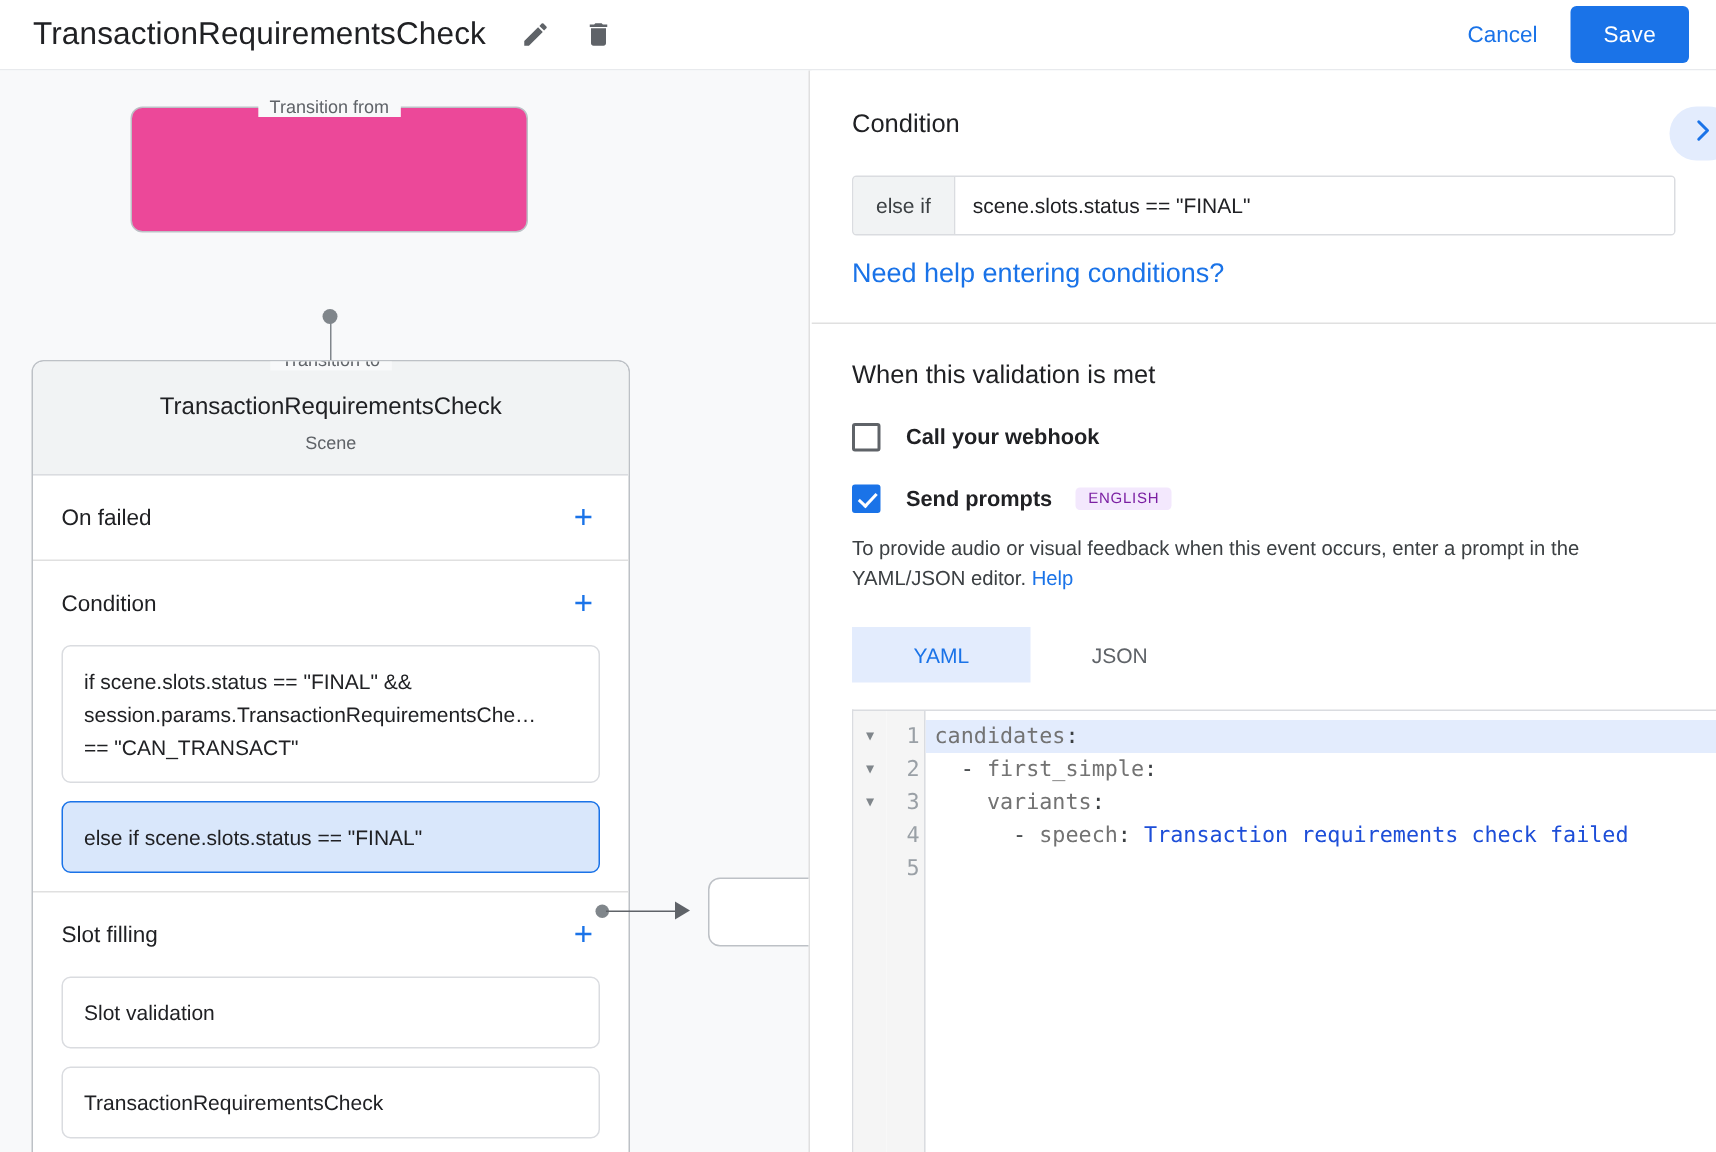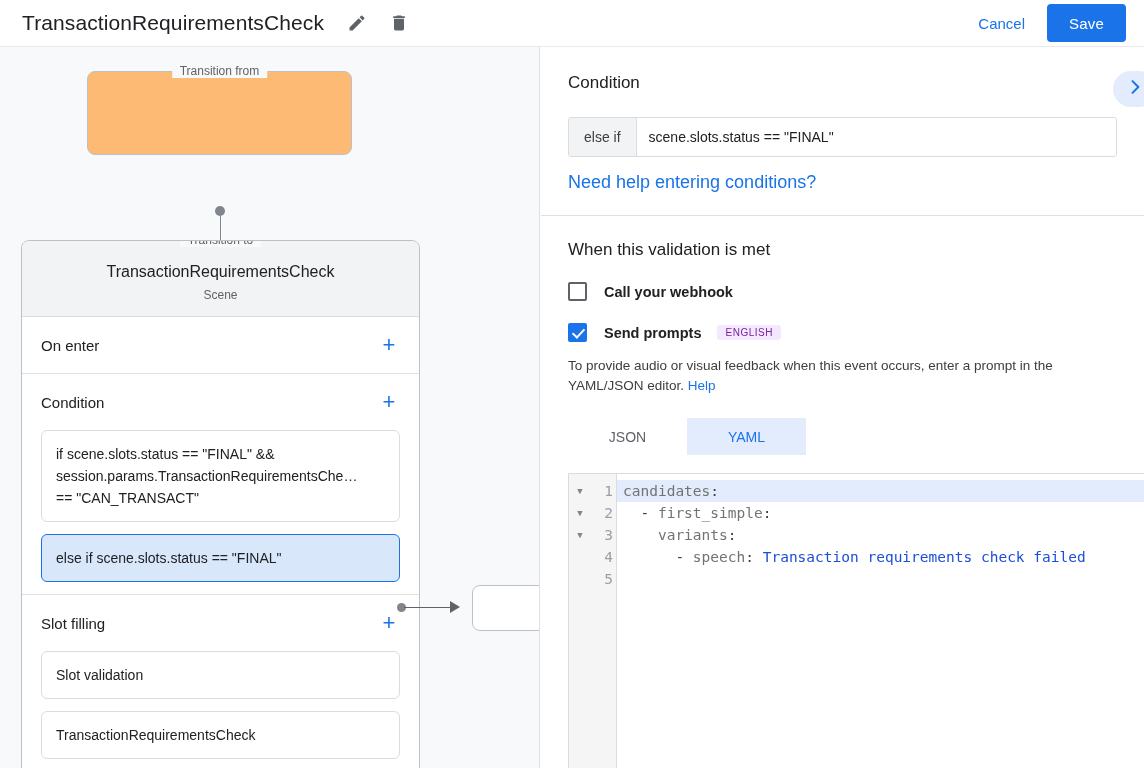--- a/index.html
+++ b/index.html
@@ -72,21 +72,21 @@
     background: #f8f9fa;
     overflow: hidden;
     border-right: 1px solid #e0e0e0;
   }
 
   
   .grp {
     position: absolute;
     border: 1px solid #bdc1c6;
     border-radius: 8px;
-    background: #fdba74;
+    background: #ec4899;
   }
   .grp-legend {
     position: absolute;
     top: -8px;
     background: #f8f9fa;
     padding: 0 8px;
     font-size: 12px;
     color: #5f6368;
     white-space: nowrap;
   }
@@ -433,21 +433,21 @@
   <div class="grp" id="to-box">
     <span class="grp-legend">Transition to</span>
 
     <div class="scene-head">
       <div class="scene-name">TransactionRequirementsCheck</div>
       <div class="scene-sub">Scene</div>
     </div>
 
     <div class="section">
       <div class="section-head">
-        <span class="section-title">On enter</span>
+        <span class="section-title">On failed</span>
         <span class="plus-btn">+</span>
       </div>
     </div>
 
     <div class="section">
       <div class="section-head">
         <span class="section-title">Condition</span>
         <span class="plus-btn">+</span>
       </div>
       <div class="chip chip-code">if scene.slots.status == "FINAL" &amp;&amp;
@@ -506,22 +506,22 @@
       <span class="check-label">Send prompts</span>
       <span class="lang-badge">ENGLISH</span>
     </div>
 
     <div class="helper">
       <span>To provide audio or visual feedback when this event occurs, enter a prompt in the YAML/JSON editor.</span>
       <a class="link" style="margin-top:0;font-size:13.5px;">Help</a>
     </div>
 
     <div class="tabs">
+      <div class="tab active">YAML</div>
       <div class="tab">JSON</div>
-      <div class="tab active">YAML</div>
     </div>
   </div>
 </div>
 
 <div class="editor">
   <div class="fold-col">
     <div class="fold">▼</div>
     <div class="fold">▼</div>
     <div class="fold">▼</div>
     <div class="fold"></div>

